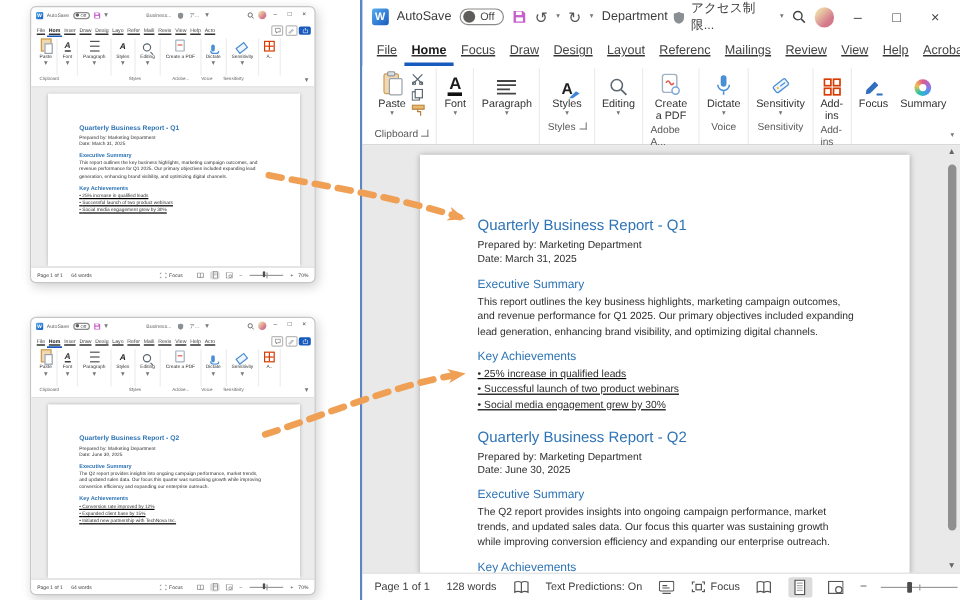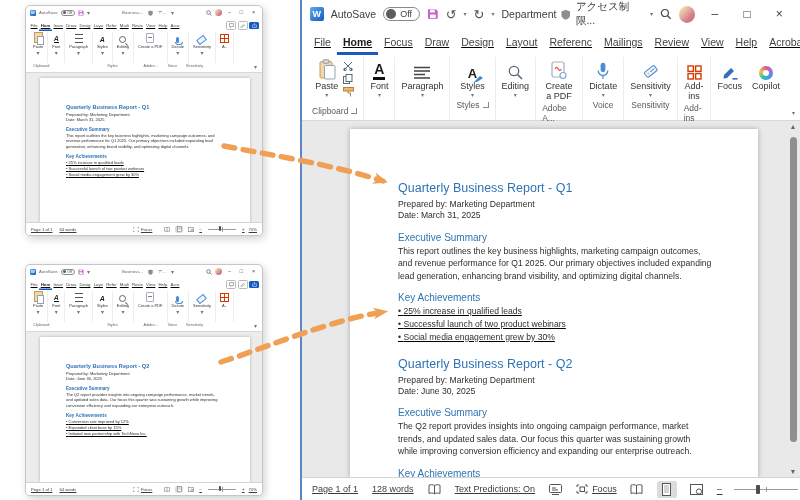--- a/index.html
+++ b/index.html
@@ -63,21 +63,21 @@
   .d-ul{margin:1px 0 0;padding:0;list-style:none;text-decoration:underline;}
   .d-ul li{font-size:8.6px;color:#2e2e2e;line-height:1.5;}
   .d-ul li::before{content:"• ";}
   .q2block{margin-top:13px;}
   
   .sb{position:absolute;right:1px;top:2px;bottom:2px;width:12px;}
   .sb-arrow{position:absolute;right:1px;width:10px;text-align:center;font-size:7px;color:#666;}
   .sb-thumb{position:absolute;right:2px;top:14px;width:7px;height:305px;background:#8f8f8f;border-radius:4px;}
   .sb-down{bottom:0;top:auto;}
   
-  .stb{border-top:1px solid #d4d4d4;display:flex;align-items:center;background:#fff;color:#3c3c3c;text-decoration:underline;}
+  .stb{border-top:1px solid #d4d4d4;display:flex;align-items:center;background:#fff;color:#3c3c3c;}
   #mainwin .stb{height:22px;padding:0 10px;font-size:9px;gap:0;}
   .st-item{margin-right:14px;display:flex;align-items:center;gap:4px;white-space:nowrap;}
   .st-right{margin-left:auto;display:flex;align-items:center;gap:10px;text-align:right;}
   .viewbtn{display:flex;align-items:center;justify-content:center;width:20px;height:17px;border-radius:2px;}
   .viewbtn.sel{background:#dcdcdc;}
   .slider{width:64px;height:1px;background:#9a9a9a;position:relative;margin:0 2px;}
   .slider .tick{position:absolute;left:50%;top:-2px;width:1px;height:5px;background:#9a9a9a;}
   .slider .thumb{position:absolute;left:34%;top:-4px;width:4px;height:9px;background:#4d4d4d;border-radius:1px;}
   .zsign{font-size:10px;color:#555;}
   
@@ -724,21 +724,21 @@
                 <path d="M2 10 9 3l3 3-7 7-3.5.5Z" fill="#2f6fbd"></path>
                 <line x1="10.5" y1="13.8" x2="15.5" y2="13.8" stroke="#2f6fbd" stroke-width="1.6"></line>
               </svg>
             </span>
           <span>Focus</span>
         </span>
         <span class="bigbtn">
           <span class="ic">
               <span class="ic-copilot"></span>
             </span>
-          <span>Copilot</span>
+          <span>Summary</span>
         </span>
       </div>
     </div>
     <span class="chev rb-collapse">▾</span>
   </div>
   <div class="da">
     <div class="page">
       <h1 class="d-h1">Quarterly Business Report - Q1</h1>
       <p class="d-meta">Prepared by: Marketing Department</p>
       <p class="d-meta">Date: March 31, 2025</p>

